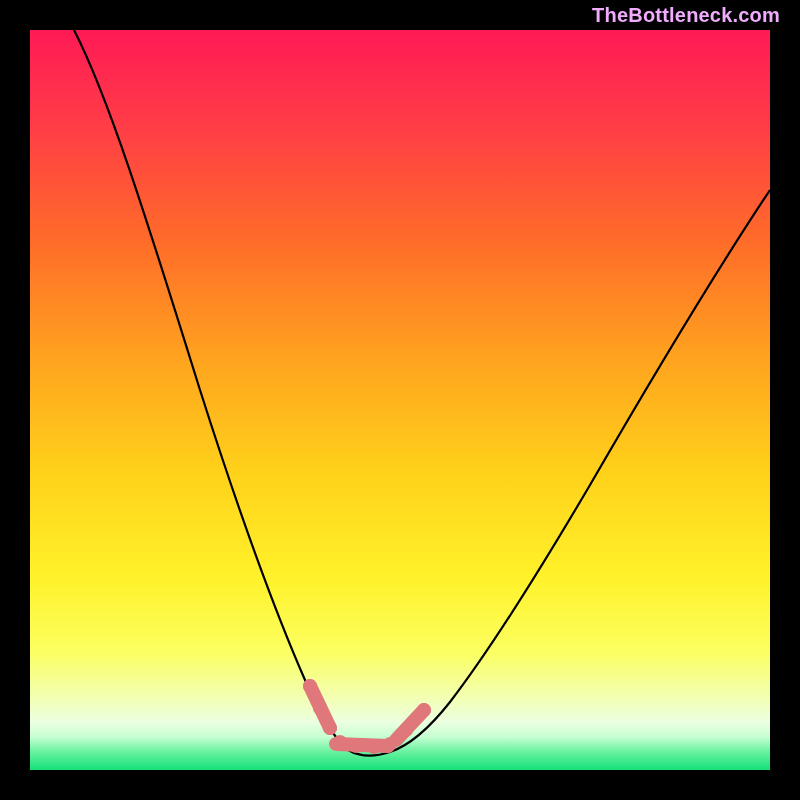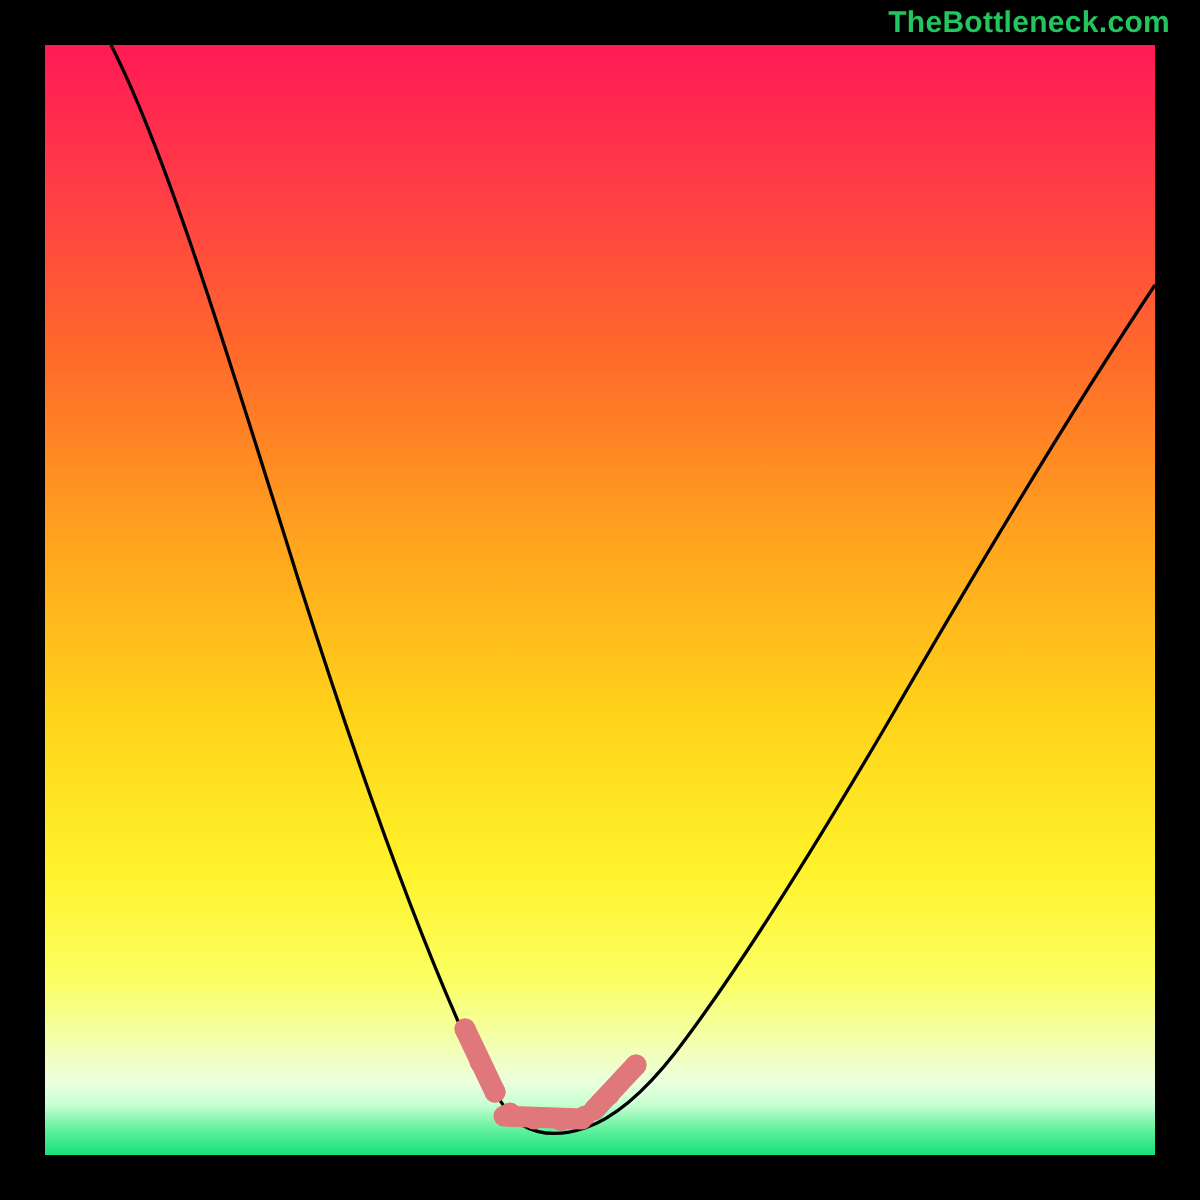--- a/index.html
+++ b/index.html
@@ -40,21 +40,21 @@
     width: 100%;
     height: 100%;
   }
   .watermark {
     position: absolute;
     top: 4px;
     right: 20px;
     font-family: Arial, Helvetica, sans-serif;
     font-size: 20px;
     font-weight: 600;
-    color: #22c55e;
+    color: #f0abfc;
     letter-spacing: 0.2px;
   }
 </style>
 </head>
 <body>
 
 <div class="frame">
 
   <div class="plot">
 

